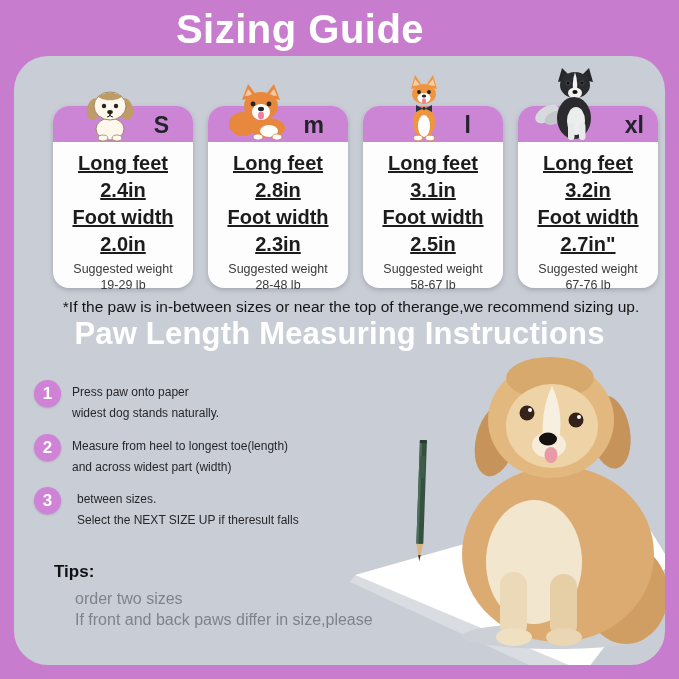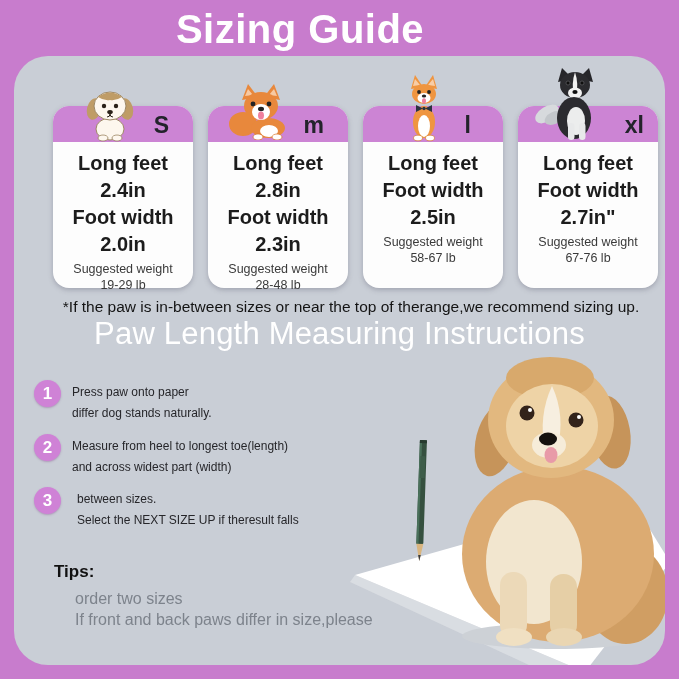--- a/index.html
+++ b/index.html
@@ -38,31 +38,31 @@
   .card4 .size-letter{right:14px;}
   .dog-icon{position:absolute;display:block;}
   .card1 .dog-icon{left:28px;top:-20px;}
   .card2 .dog-icon{left:20px;top:-24px;}
   .card3 .dog-icon{left:38px;top:-32px;}
   .card4 .dog-icon{left:14px;top:-40px;}
   .card-body{
     position:absolute;top:36px;left:0;width:140px;text-align:center;
     padding-top:8px;
   }
-  .line-big{font-size:20px;font-weight:bold;color:#1c1c1c;line-height:27px;}
+  .line-big{font-size:20px;font-weight:bold;color:#1c1c1c;line-height:27px;text-decoration:underline;}
   .line-small{font-size:12.5px;color:#3a3a3a;line-height:16px;}
   .line-small.first{margin-top:3px;}
   
   .note-line{
     position:absolute;top:242px;left:0;width:674px;text-align:center;
     font-size:15.5px;color:#141414;
   }
   .section-heading{
     position:absolute;top:260px;left:0;width:651px;text-align:center;
-    font-size:31px;font-weight:normal;color:#ffffff;letter-spacing:0.2px;
+    font-size:31px;font-weight:bold;color:#ffffff;letter-spacing:0.2px;
   }
   
   .step{position:absolute;left:20px;display:flex;align-items:flex-start;}
   .step1{top:324px;} .step2{top:378px;} .step3{top:431px;}
   .step-circle{
     width:27px;height:27px;border-radius:50%;background:#cf82d6;
     color:#ffffff;font-size:17px;font-weight:bold;text-align:center;line-height:27px;
     flex:0 0 27px;margin-right:11px;box-shadow:0 1px 2px rgba(120,60,130,.35);
   }
   .step-text{font-size:12px;color:#26262a;line-height:21px;padding-top:2px;}
@@ -168,20 +168,21 @@
           <path d="M31 31 L24 34.5 L31 38 Z" fill="#2b3340"></path>
           <circle cx="23" cy="34.5" r="1.7" fill="#2b3340"></circle>
           <ellipse cx="17" cy="64" rx="4.5" ry="2.8" fill="#ffffff" stroke="#d8822e" stroke-width="0.7"></ellipse>
           <ellipse cx="29" cy="64" rx="4.5" ry="2.8" fill="#ffffff" stroke="#d8822e" stroke-width="0.7"></ellipse>
         </svg>
       </span>
       <span class="size-letter">l</span>
     </div>
     <div class="card-body">
       <div class="line-big">Long feet</div>
+      <div class="line-big">3.1in</div>
       <div class="line-big">Foot width</div>
       <div class="line-big">2.5in</div>
       <div class="line-small first">Suggested weight</div>
       <div class="line-small">58-67 lb</div>
     </div>
   </div>
 
   <div class="card card4">
     <div class="card-header">
       <span class="dog-icon">
@@ -199,20 +200,21 @@
           <ellipse cx="42" cy="52" rx="17" ry="21" fill="#2b2b2f"></ellipse>
           <ellipse cx="44" cy="55" rx="9" ry="14" fill="#eceded"></ellipse>
           <rect x="36" y="57" width="6.5" height="17" rx="3.2" fill="#e8e9ea"></rect>
           <rect x="47" y="57" width="6.5" height="17" rx="3.2" fill="#e8e9ea"></rect>
         </svg>
       </span>
       <span class="size-letter">xl</span>
     </div>
     <div class="card-body">
       <div class="line-big">Long feet</div>
+      <div class="line-big">3.2in</div>
       <div class="line-big">Foot width</div>
       <div class="line-big">2.7in"</div>
       <div class="line-small first">Suggested weight</div>
       <div class="line-small">67-76 lb</div>
     </div>
   </div>
 
   <svg class="photo" viewBox="0 0 321 319">
 
     <polygon points="11,229 286,151 326,216 241,326" fill="#ffffff"></polygon>
@@ -253,21 +255,21 @@
     </g>
   </svg>
 
   <div class="note-line">*If the paw is in-between sizes or near the top of therange,we recommend sizing up.</div>
   <div class="section-heading">Paw Length Measuring Instructions</div>
 
   <div class="step step1">
     <div class="step-circle">1</div>
     <div class="step-text">
       <div>Press paw onto paper</div>
-      <div>differ dog stands naturally.</div>
+      <div>widest dog stands naturally.</div>
     </div>
   </div>
   <div class="step step2">
     <div class="step-circle">2</div>
     <div class="step-text">
       <div>Measure from heel to longest toe(length)</div>
       <div>and across widest part (width)</div>
     </div>
   </div>
   <div class="step step3">

